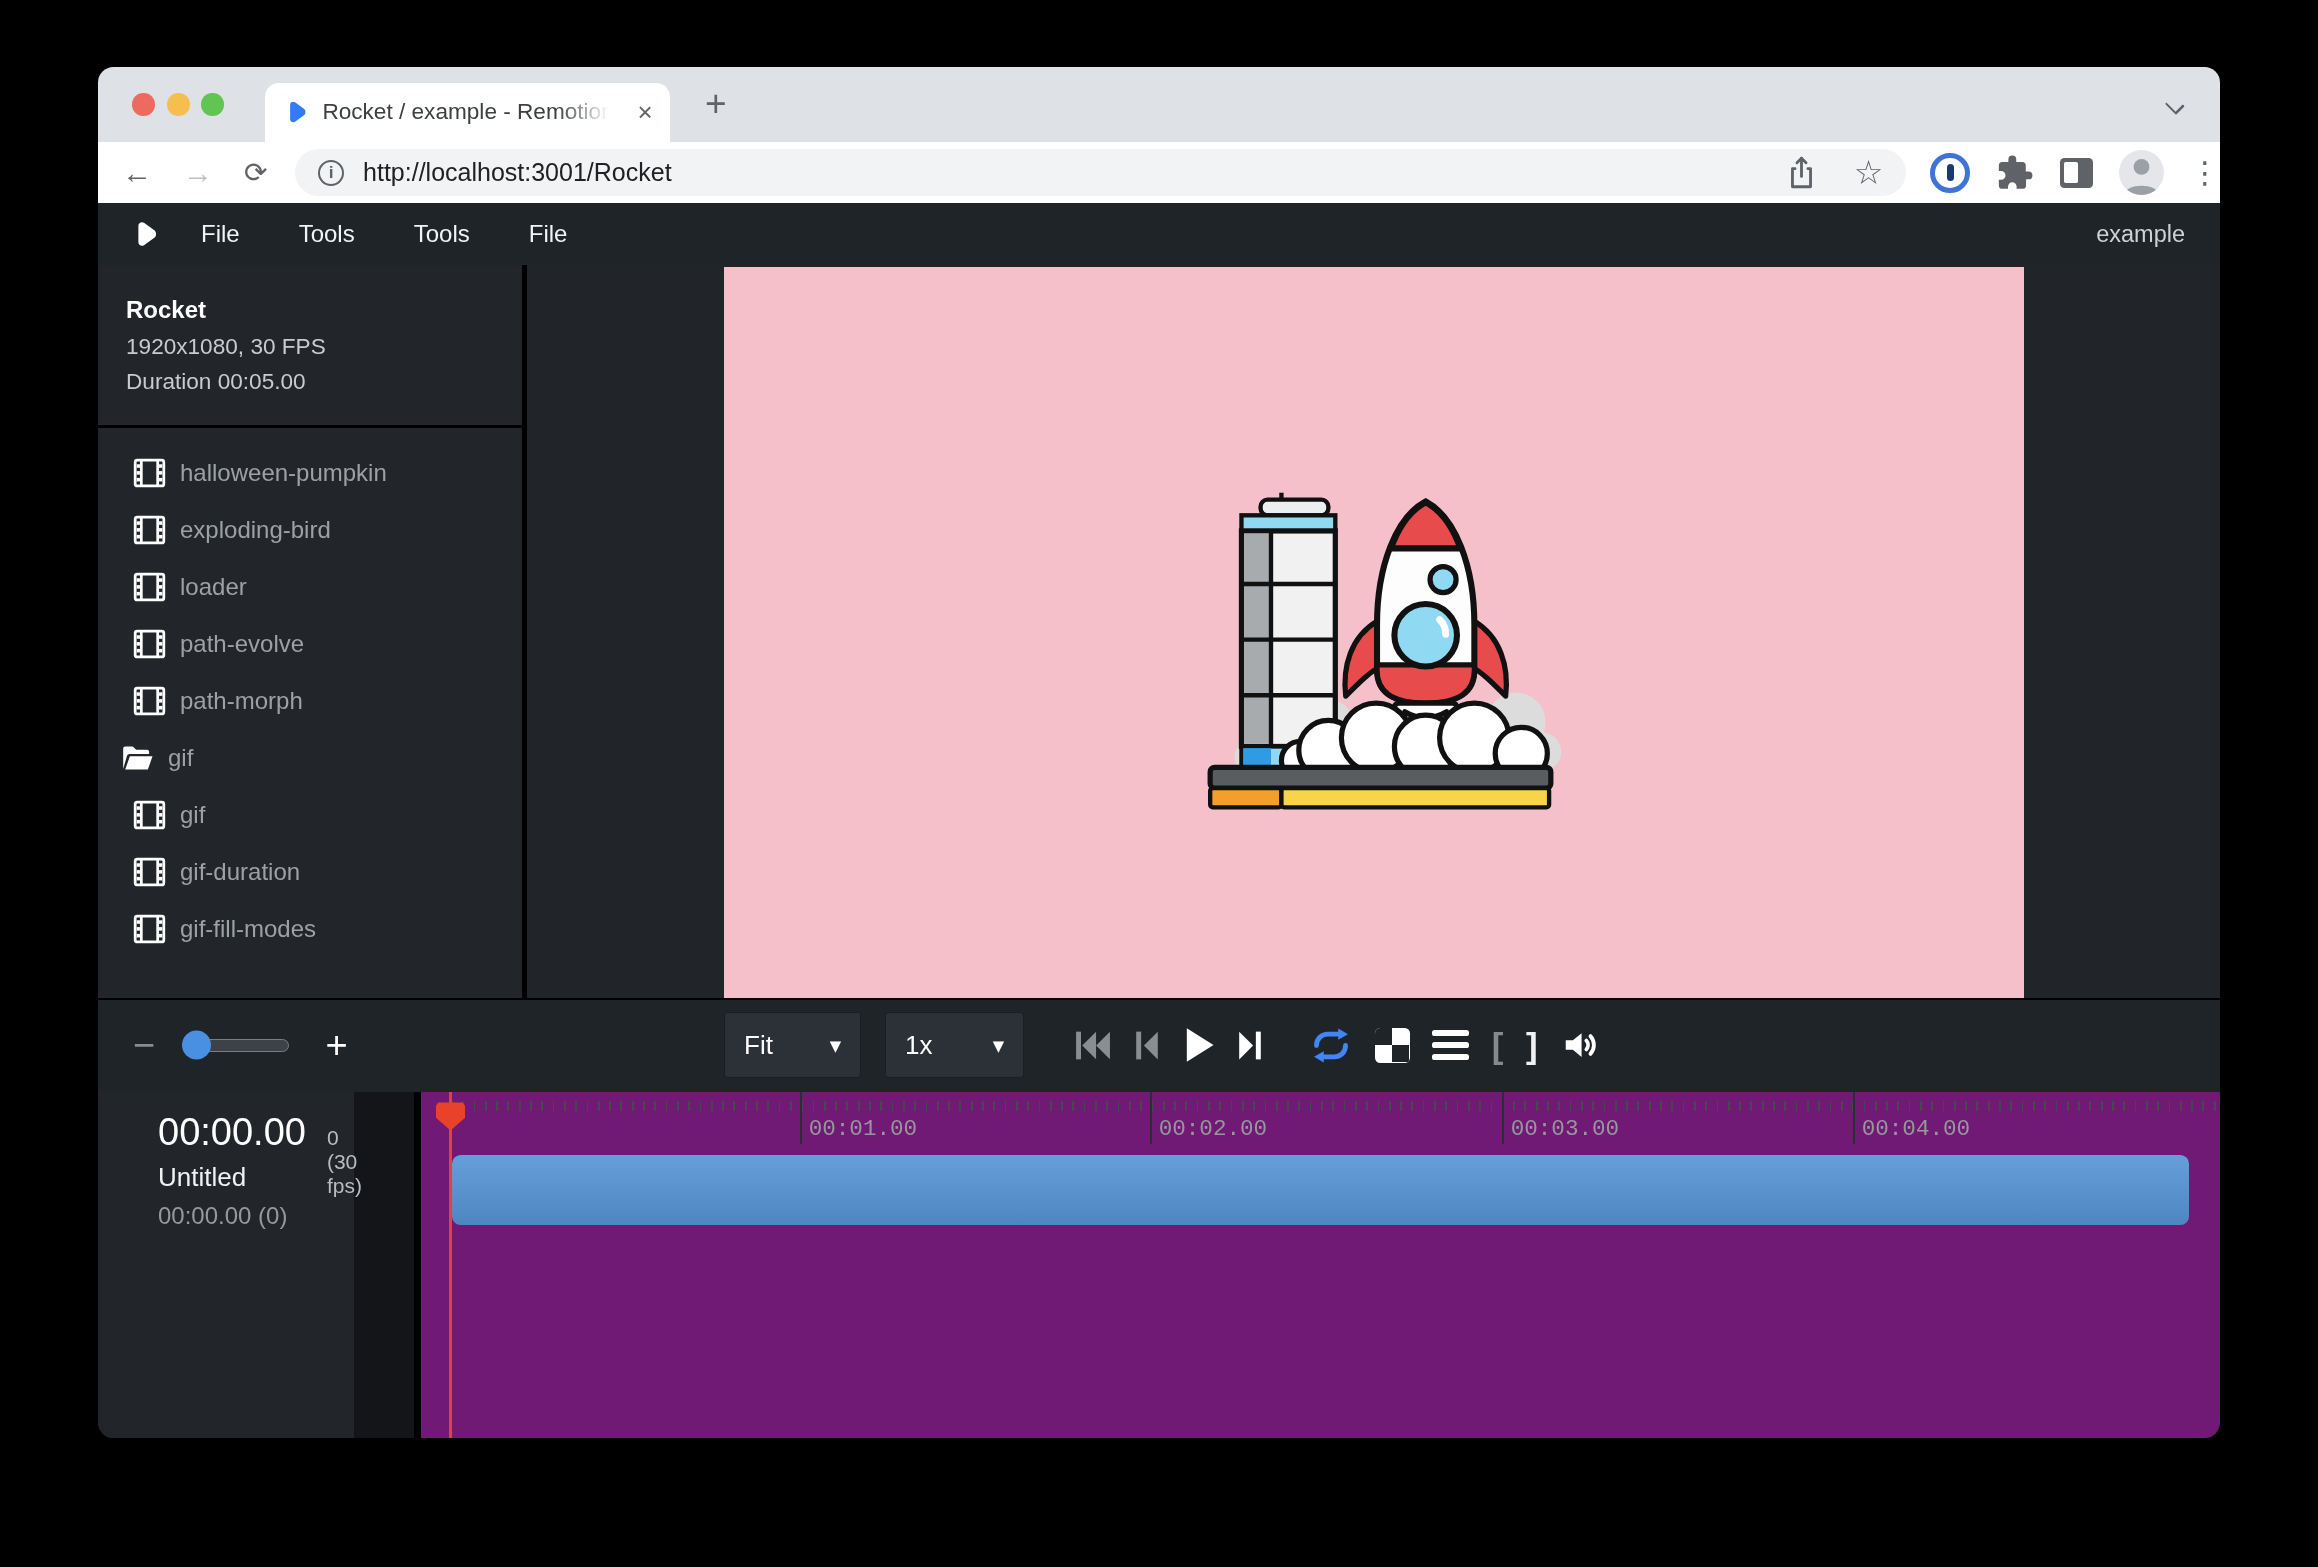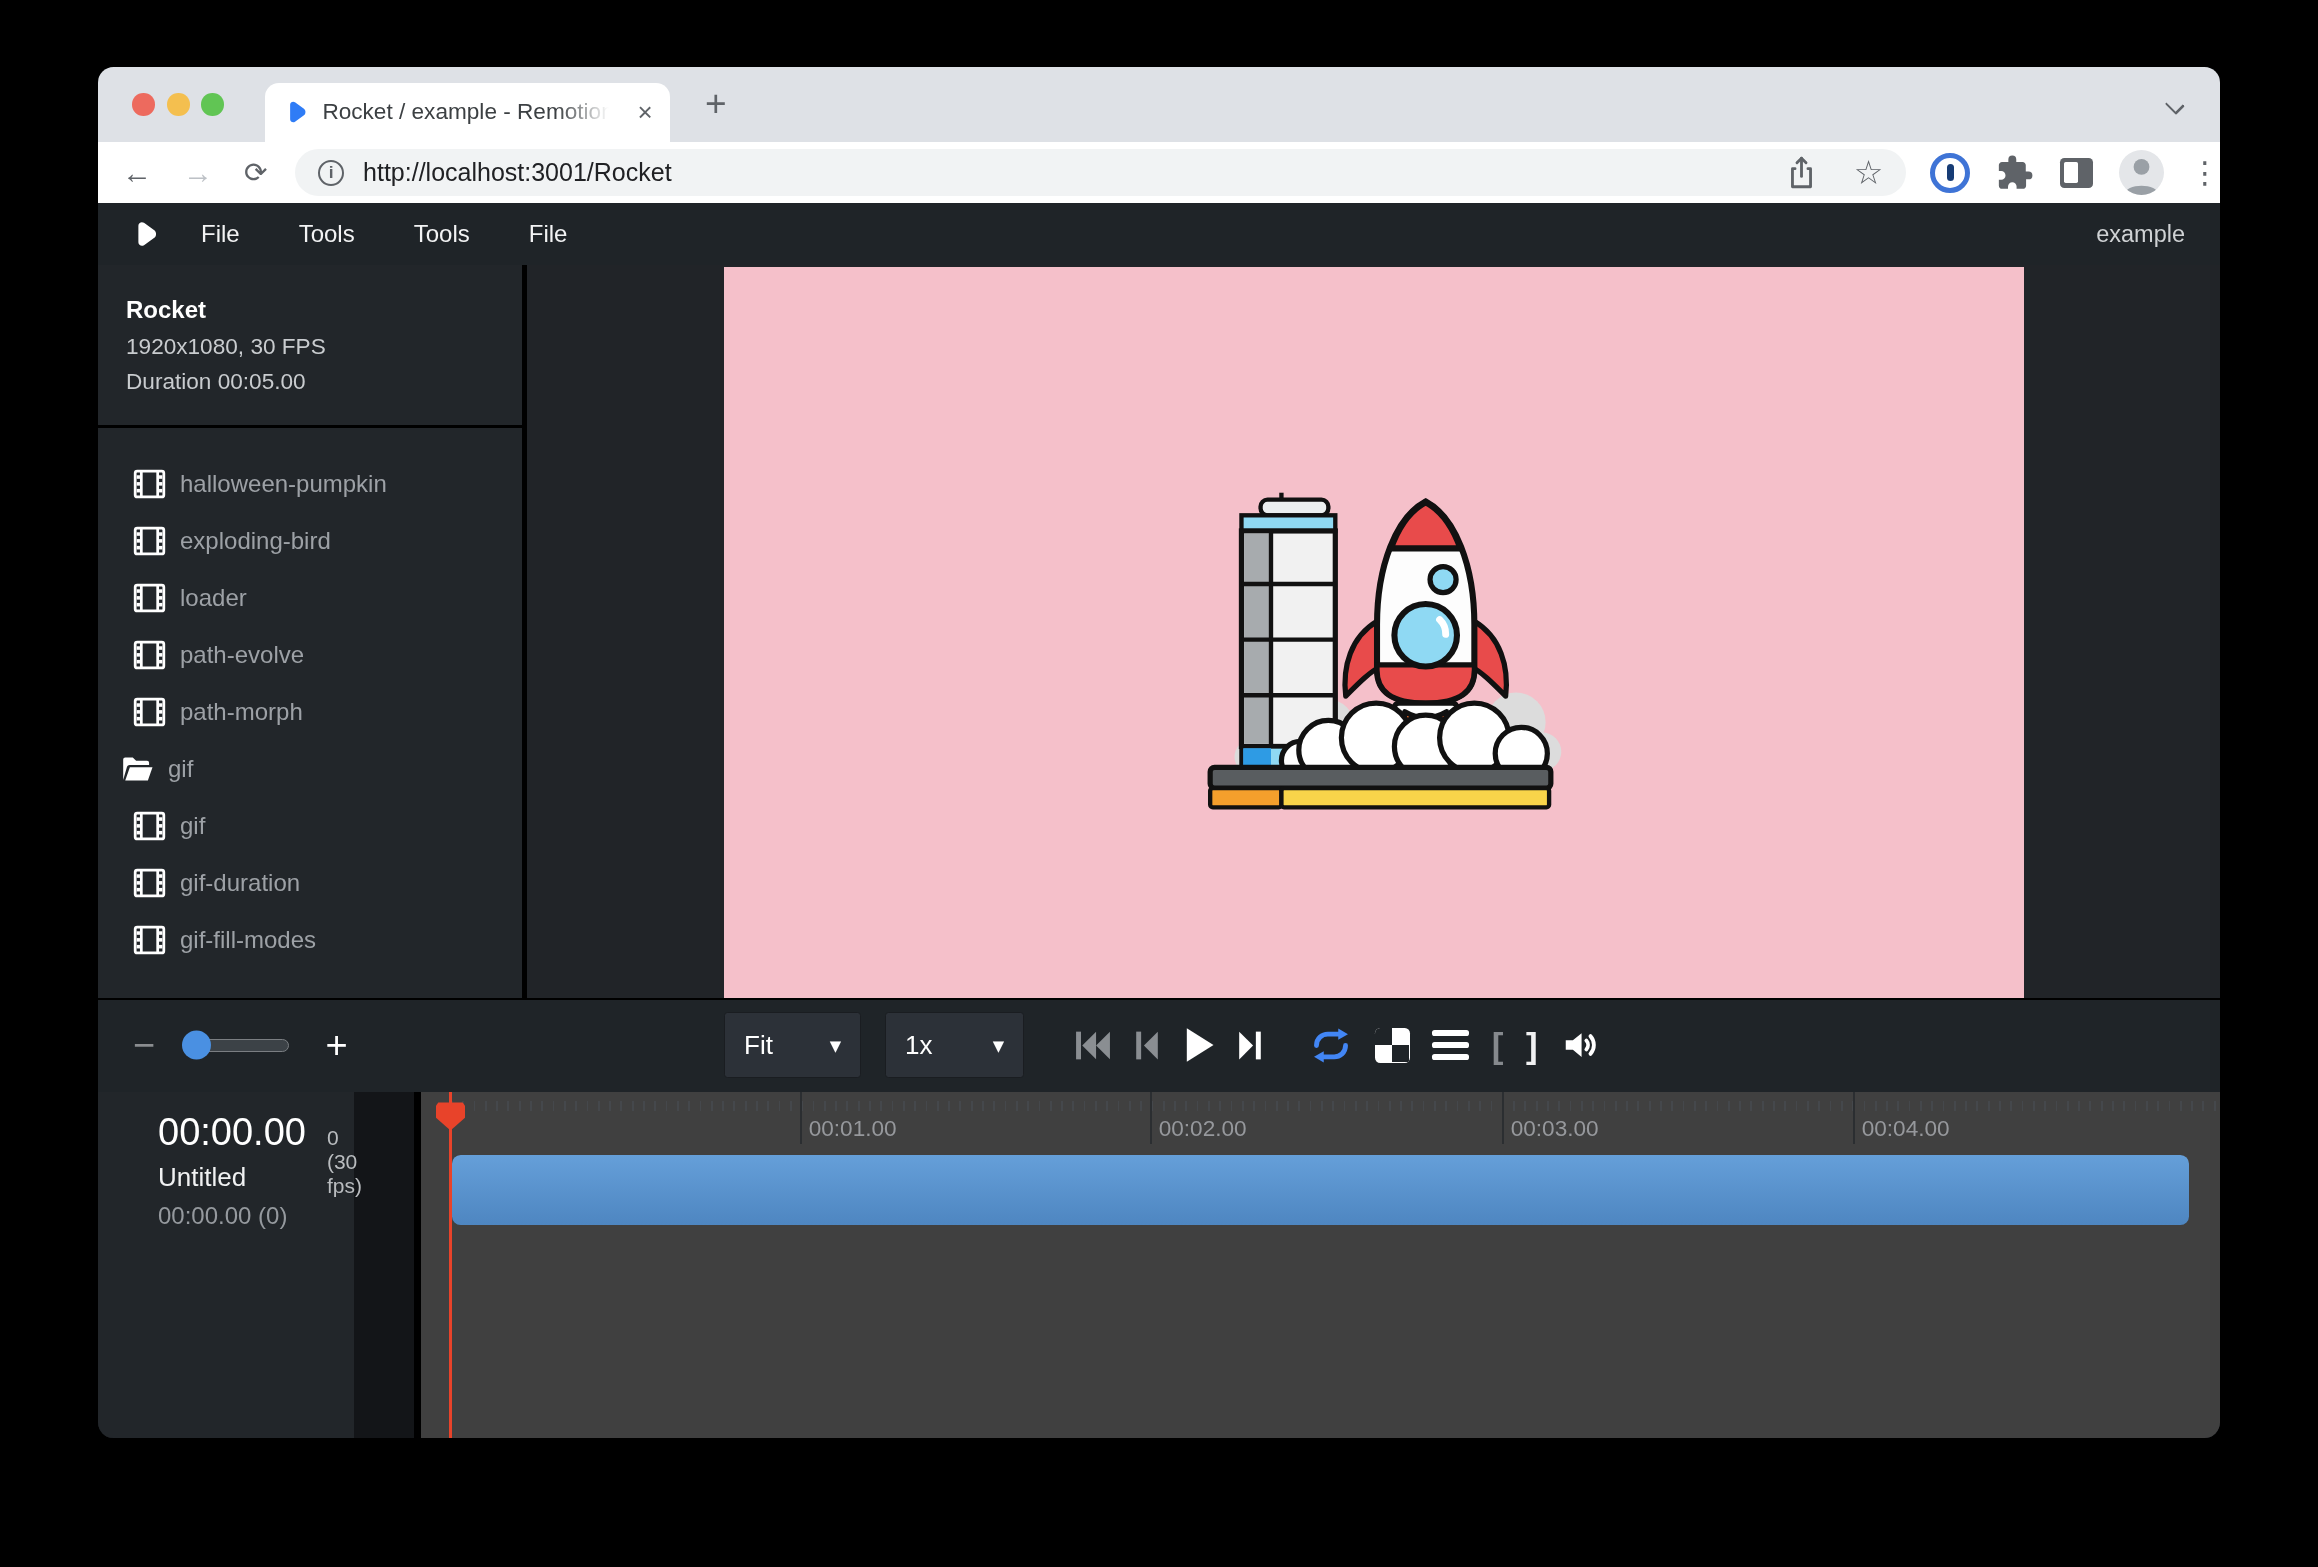--- a/index.html
+++ b/index.html
@@ -59,21 +59,21 @@
   .menu-item { color:#f2f3f4; font-size:24px; }
   .menubar-right { margin-left:auto; margin-right:35px; color:#cfd2d4; font-size:23.5px; }
 
   
   .main { position:absolute; left:0; top:198px; width:100%; height:733px; background:#000; }
   .sidebar { position:absolute; left:0; top:0; width:424px; height:100%; background:#22262a; overflow:hidden; }
   .sb-info { padding:31px 28px 0 28px; }
   .sb-title { color:#fff; font-size:24px; font-weight:bold; }
   .sb-meta { color:#c9cccf; font-size:22.6px; margin-top:9.6px; }
   .sb-divider { margin-top:30px; height:2.6px; background:#000; width:100%; }
-  .sb-list { padding-top:28px; }
+  .sb-list { padding-top:17px; }
   .sb-row { height:57px; display:flex; align-items:center; }
   .sb-row.composition { padding-left:35px; }
   .sb-row.folder { padding-left:22px; }
   .sb-row .icon { width:35px; height:30px; flex:0 0 auto; display:flex; align-items:center; }
   .sb-label { color:#9da1a6; font-size:24px; }
   .sb-row.composition .sb-label { margin-left:12px; }
   .sb-row.folder .sb-label { margin-left:13px; }
 
   .vdivider { position:absolute; left:424px; top:0; width:5.2px; height:100%; background:#000; }
   .preview { position:absolute; left:429px; top:0; width:1693px; height:100%; background:#212428; }
@@ -107,21 +107,21 @@
 
   
   .timeline { position:absolute; left:0; top:1025px; width:100%; height:346px; background:#131518; }
   .tl-left { position:absolute; left:0; top:0; width:256px; height:100%; background:#22262a; }
   .tl-time-row { position:absolute; left:60px; top:19px; display:flex; align-items:baseline; }
   .tl-bigtime { color:#fff; font-size:38px; font-weight:500; }
   .tl-frame { color:#b9bcbf; font-size:21px; margin-left:21px; }
   .tl-trackname { position:absolute; left:60px; top:70px; color:#f0f1f2; font-size:26px; }
   .tl-trackinfo { position:absolute; left:60px; top:110px; color:#95999e; font-size:24px; }
   .tl-divider { position:absolute; left:316px; top:0; width:7px; height:100%; background:#000; }
-  .tl-track { position:absolute; left:323px; top:0; width:1799px; height:100%; background:#404040; overflow:hidden; }
+  .tl-track { position:absolute; left:323px; top:0; width:1799px; height:100%; background:#701a75; overflow:hidden;font-family:Liberation Mono, monospace; }
   .ticks { position:absolute; left:30px; top:8.7px; right:0; height:10.4px;
            background:repeating-linear-gradient(90deg,#45484c 0 1.7px,transparent 1.7px 11.3px); }
   .ruler-mark { position:absolute; top:0; }
   .ruler-mark .gridline { position:absolute; left:0; top:0; width:1.7px; height:52px; background:#2b2e31; }
   .ruler-mark .ruler-label { position:absolute; left:8.7px; top:24px; color:#96989c; font-size:22.6px; white-space:nowrap; }
   .ruler-mark:nth-of-type(1){ left:379px; } .ruler-mark:nth-of-type(2){ left:729px; }
   .ruler-mark:nth-of-type(3){ left:1081px; } .ruler-mark:nth-of-type(4){ left:1432px; }
   .track-bar { position:absolute; left:31px; top:63px; width:1737px; height:70px; border-radius:8.7px;
                background:linear-gradient(180deg,#659fd9,#4e86c1); }
   .playhead-line { position:absolute; left:28px; top:0; width:2.6px; height:100%; background:#e8432a; }

